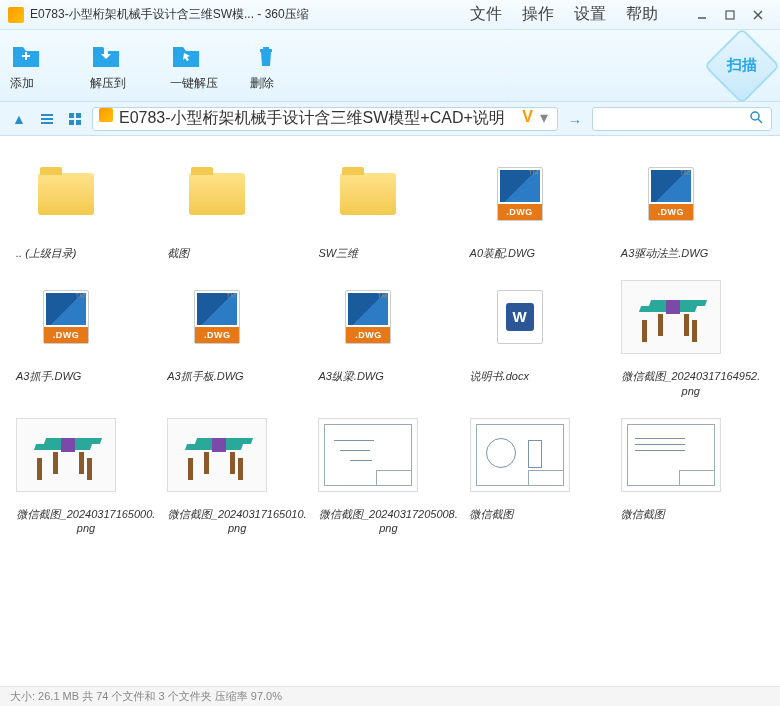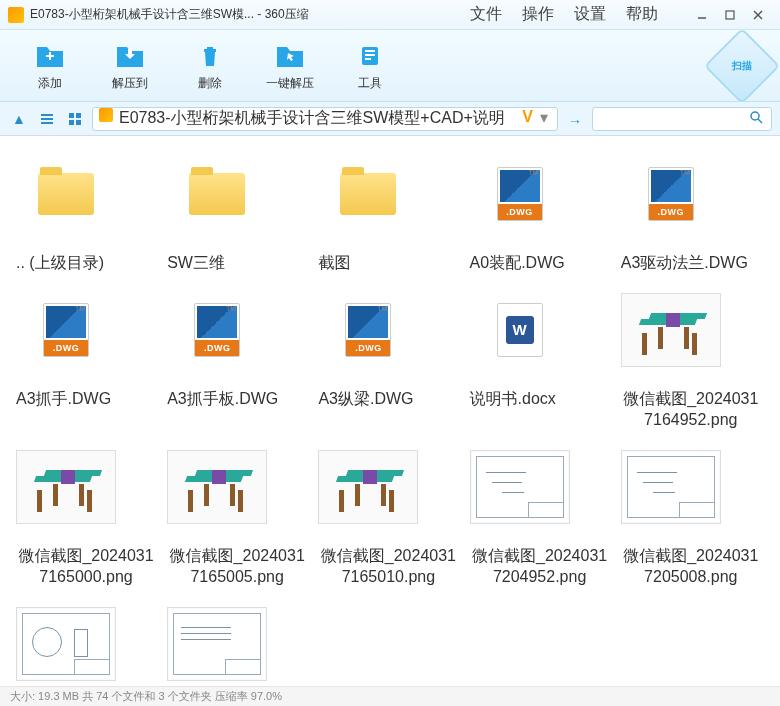--- a/index.html
+++ b/index.html
@@ -6,41 +6,41 @@
 body { width: 780px; height: 706px; background: #fff; overflow: hidden; }
 
 .titlebar { height: 30px; background: linear-gradient(#f7fcff,#eaf6fd); display: flex; align-items: center; padding: 0 8px; border-bottom: 1px solid #d0e5f0; }
 .titlebar .app-icon { width: 16px; height: 16px; margin-right: 6px; background: linear-gradient(135deg,#ff9800,#ffc107); border-radius: 2px; }
 .titlebar .title { font-size: 12px; color: #333; flex: 0 0 auto; }
 .titlebar .spacer { flex: 1; }
 .titlebar .menuitem { font-size: 16px; color: #444; padding: 0 10px; cursor: pointer; }
 .titlebar .winbtn { width: 28px; height: 20px; display: flex; align-items: center; justify-content: center; cursor: pointer; color: #555; }
 
 .toolbar { height: 72px; background: linear-gradient(#f2fbff,#e4f4fd); display: flex; align-items: center; padding: 0 10px; border-bottom: 1px solid #c8e0ef; }
-.tool { width: 80px; display: flex; flex-direction: column; align-items: center; cursor: pointer; }
+.tool { width: 80px; display: flex; flex-direction: column; cursor: pointer; }
 .tool .ticon { width: 32px; height: 32px; border-radius: 4px; margin-bottom: 4px; display: flex; align-items: center; justify-content: center; }
 .tool .tlabel { font-size: 12px; color: #333; }
-.scan-badge { margin-left: auto; width: 56px; height: 56px; display: flex; align-items: center; justify-content: center; color: #29a6e8; font-size: 10px; font-weight: bold; position: relative; }
+.scan-badge { margin-left: auto; width: 56px; height: 56px; display: flex; align-items: center; justify-content: center; color: #29a6e8; font-size: 15px; font-weight: bold; position: relative; }
 .scan-badge::before { content:""; position:absolute; width:50px; height:50px; border:2px solid #a8dcf5; transform: rotate(45deg); border-radius:6px; background:linear-gradient(135deg,#e8f6fe,#c5e8fa); }
 .scan-badge span { position: relative; z-index: 1; }
 
 .navbar { height: 34px; background: #eaf6fd; display: flex; align-items: center; padding: 0 8px; gap: 6px; border-bottom: 1px solid #c8e0ef; }
 .nav-icon { width: 22px; height: 22px; display: flex; align-items: center; justify-content: center; cursor: pointer; color: #2a8cc9; font-size: 14px; }
 .pathbox { flex: 1; height: 24px; background: #fff; border: 1px solid #b8d8ea; border-radius: 3px; display: flex; align-items: flex-start; padding: 0 6px; font-size: 16px; color: #333; overflow: hidden; }
 .pathbox .ficon { width: 14px; height: 14px; background: linear-gradient(135deg,#ff9800,#ffc107); border-radius: 2px; margin-right: 6px; flex-shrink:0; }
 .pathbox .vbadge { margin-left: auto; color: #f90; font-weight: bold; padding: 0 4px; }
 .pathbox .dd { color: #888; padding: 0 3px; }
 .searchbox { width: 180px; height: 24px; background: #fff; border: 1px solid #b8d8ea; border-radius: 3px; display: flex; align-items: center; justify-content: flex-end; padding: 0 8px; }
 .searchbox .sicon { color: #2a8cc9; }
 
 .content { height: 550px; background: #fff; overflow-y: auto; padding: 12px; }
 .grid { display: grid; grid-template-columns: repeat(5, 1fr); gap: 4px 0; }
 .item { display: flex; flex-direction: column; align-items: flex-start; padding: 6px 4px; cursor: pointer; }
 .item .thumb { width: 100px; height: 80px; display: flex; align-items: center; justify-content: center; }
-.item .lbl { font-size: 16px; color: #333; text-align: center; margin-top: 18px; line-height: 1.35; word-break: break-all; max-width: 140px; }
+.item .lbl { font-size: 11px; color: #333; text-align: center; margin-top: 12px; line-height: 1.35; word-break: break-all; max-width: 140px; font-style: italic; }
 
 .folder-icon { width: 56px; height: 42px; background: linear-gradient(#ffe28a,#f3c94f); border-radius: 3px; position: relative; }
 .folder-icon::before { content:""; position:absolute; top:-6px; left:2px; width:22px; height:8px; background:#f3c94f; border-radius:2px 2px 0 0; }
 
 .dwg-icon { width: 46px; height: 54px; background:#fff; border:1px solid #ccc; border-radius:2px; position:relative; display:flex; flex-direction:column; }
 .dwg-icon .top { flex:1; background: linear-gradient(135deg,#1a5b9e 50%, #2b7cc4 50%); margin:2px; }
 .dwg-icon .band { height:16px; background:#e67817; color:#fff; font-size:9px; font-weight:bold; display:flex; align-items:center; justify-content:center; letter-spacing:0.5px; }
 .dwg-icon .tm { position:absolute; top:1px; right:3px; font-size:7px; color:#888; }
 
 .docx-icon { width:46px; height:54px; background:#fff; border:1px solid #ccc; border-radius:2px; display:flex; align-items:center; justify-content:center; }
@@ -109,44 +109,33 @@
         <svg width="32" height="28">
           <path d="M3 10 h26 v16 h-26 z M3 10 v-4 h10 l3 4" fill="#29a6e8"></path>
           <path d="M16 8 l5 5 h-3 v5 h-4 v-5 h-3 z" fill="#fff" transform="rotate(180 16 13)"></path>
         </svg>
       </div>
     <div class="tlabel">解压到</div>
   </div>
   <div class="tool">
     <div class="ticon">
         <svg width="32" height="28">
-          <path d="M10 8 h12 v3 h-12 z M11 11 h10 l-1 14 h-8 z M13 6 h6 v2 h-6 z" fill="#29a6e8"></path>
+          <path d="M3 10 h26 v16 h-26 z M3 10 v-4 h10 l3 4" fill="#29a6e8"></path>
+          <path d="M14 12 l6 3 -3 1 2 3 -2 1 -2-3 -2 2 z" fill="#fff"></path>
         </svg>
       </div>
-    <div class="tlabel">删除</div>
+    <div class="tlabel">一键解压</div>
   </div>
   <div class="tool">
     <div class="ticon">
         <svg width="32" height="28">
-          <path d="M3 10 h26 v16 h-26 z M3 10 v-4 h10 l3 4" fill="#29a6e8"></path>
-          <path d="M14 12 l6 3 -3 1 2 3 -2 1 -2-3 -2 2 z" fill="#fff"></path>
+          <path d="M10 8 h12 v3 h-12 z M11 11 h10 l-1 14 h-8 z M13 6 h6 v2 h-6 z" fill="#29a6e8"></path>
         </svg>
       </div>
-    <div class="tlabel">一键解压</div>
-  </div>
-  <div class="tool">
-    <div class="ticon">
-        <svg width="32" height="28">
-          <rect x="8" y="6" width="16" height="18" rx="2" fill="#29a6e8"></rect>
-          <rect x="11" y="9" width="10" height="2" fill="#fff"></rect>
-          <rect x="11" y="13" width="10" height="2" fill="#fff"></rect>
-          <rect x="11" y="17" width="6" height="2" fill="#fff"></rect>
-        </svg>
-      </div>
-    <div class="tlabel">工具</div>
+    <div class="tlabel">删除</div>
   </div>
   <div class="scan-badge">
       <span>扫描</span>
     </div>
 </div>
 
 <div class="navbar">
   <div class="nav-icon">▲</div>
   <div class="nav-icon">
       <svg width="14" height="14">
@@ -183,27 +172,27 @@
       <div class="item">
         <div class="thumb">
           <div class="folder-icon"></div>
         </div>
         <div class="lbl">.. (上级目录)</div>
       </div>
       <div class="item">
         <div class="thumb">
           <div class="folder-icon"></div>
         </div>
+        <div class="lbl">截图</div>
+      </div>
+      <div class="item">
+        <div class="thumb">
+          <div class="folder-icon"></div>
+        </div>
         <div class="lbl">SW三维</div>
-      </div>
-      <div class="item">
-        <div class="thumb">
-          <div class="folder-icon"></div>
-        </div>
-        <div class="lbl">截图</div>
       </div>
       <div class="item">
         <div class="thumb">
           <div class="dwg-icon">
             <span class="tm">TM</span>
             <div class="top"></div>
             <div class="band">.DWG</div>
           </div>
         </div>
         <div class="lbl">A0装配.DWG</div>
@@ -295,64 +284,34 @@
               <div class="rail r1"></div>
               <div class="rail r2"></div>
               <div class="cross"></div>
               <div class="leg l1"></div>
               <div class="leg l2"></div>
               <div class="leg l3"></div>
               <div class="leg l4"></div>
             </div>
           </div>
         </div>
-        <div class="lbl">微信截图_20240317165005.png</div>
-      </div>
-      <div class="item">
-        <div class="thumb">
-          <div class="img-thumb">
-            <div class="render3d">
-              <div class="rail r1"></div>
-              <div class="rail r2"></div>
-              <div class="cross"></div>
-              <div class="leg l1"></div>
-              <div class="leg l2"></div>
-              <div class="leg l3"></div>
-              <div class="leg l4"></div>
-            </div>
-          </div>
-        </div>
         <div class="lbl">微信截图_20240317165010.png</div>
       </div>
       <div class="item">
         <div class="thumb">
           <div class="img-thumb">
             <div class="drawing">
               <div class="frame"></div>
               <div class="ln" style="width:40px;top:20px;left:14px"></div>
               <div class="ln" style="width:30px;top:30px;left:20px"></div>
               <div class="ln" style="width:22px;top:40px;left:30px"></div>
               <div class="tb"></div>
             </div>
           </div>
         </div>
-        <div class="lbl">微信截图_20240317204952.png</div>
-      </div>
-      <div class="item">
-        <div class="thumb">
-          <div class="img-thumb">
-            <div class="drawing">
-              <div class="frame"></div>
-              <div class="ln" style="width:40px;top:20px;left:14px"></div>
-              <div class="ln" style="width:30px;top:30px;left:20px"></div>
-              <div class="ln" style="width:22px;top:40px;left:30px"></div>
-              <div class="tb"></div>
-            </div>
-          </div>
-        </div>
         <div class="lbl">微信截图_20240317205008.png</div>
       </div>
       <div class="item">
         <div class="thumb">
           <div class="img-thumb">
             <div class="drawing tech">
               <div class="frame"></div>
               <div class="c1"></div>
               <div class="c2"></div>
               <div class="tb"></div>
@@ -372,14 +331,14 @@
               <div class="tb"></div>
             </div>
           </div>
         </div>
         <div class="lbl">微信截图</div>
       </div>
     </div>
 </div>
 
 <div class="statusbar">
-  <span>大小: 19.3 MB 共 74 个文件和 3 个文件夹 压缩率 97.0%</span>
+  <span>大小: 26.1 MB 共 74 个文件和 3 个文件夹 压缩率 97.0%</span>
 </div>
 
 </body></html>

